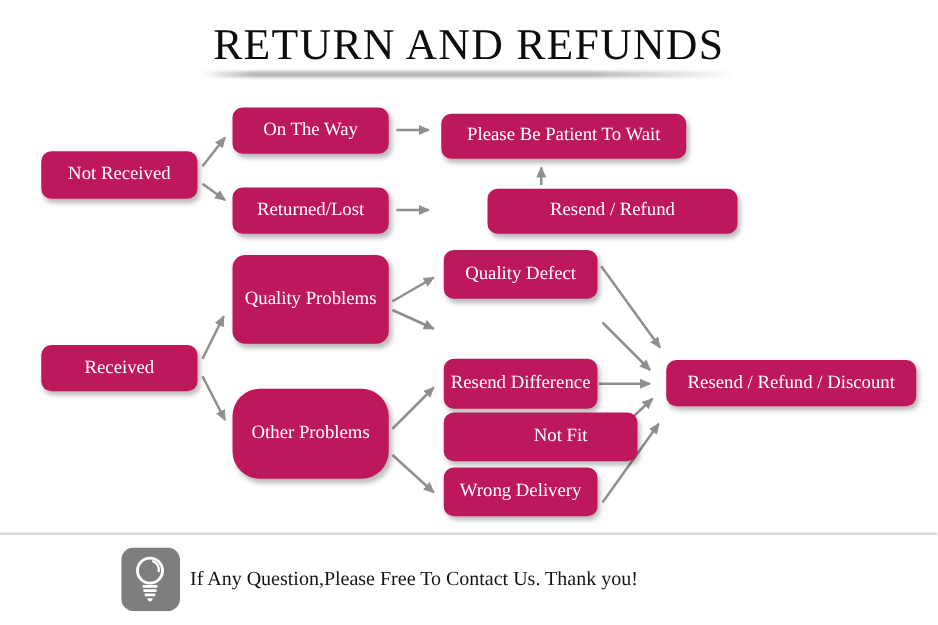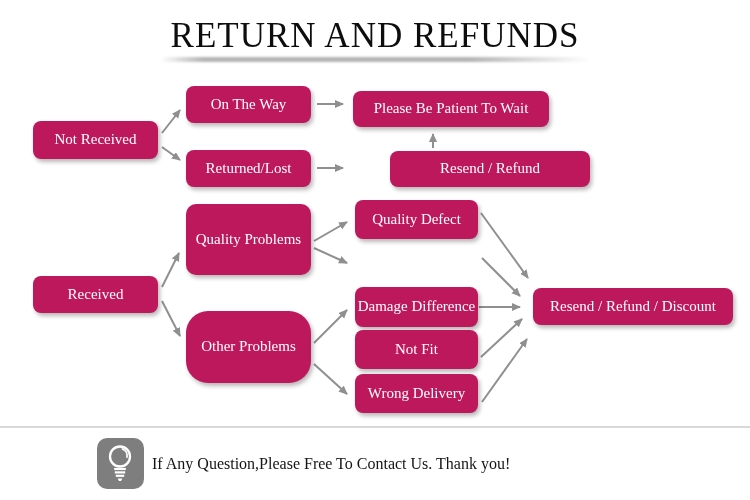--- a/index.html
+++ b/index.html
@@ -28,21 +28,21 @@
   #n-returned-lost  {left:186px;top:150px;width:125px;height:37px;}
   #n-please-wait    {left:353px;top:91px; width:196px;height:36px;}
   #n-resend-refund  {left:353px;top:151px;width:200px;height:36px;margin-left:37px;}
   
   #n-received          {left:33px; top:276px;width:125px;height:37px;}
   #n-quality-problems  {left:186px;top:204px;width:125px;height:71px;border-radius:10px;}
   #n-other-problems    {left:186px;top:311px;width:125px;height:72px;border-radius:22px;}
   #n-quality-defect    {left:355px;top:200px;width:123px;height:39px;}
   #n-damage            {left:355px;top:244px;width:123px;height:38px;}
   #n-color-difference  {left:355px;top:287px;width:123px;height:40px;}
-  #n-not-fit           {left:355px;top:330px;width:123px;height:39px;}
+  #n-not-fit           {left:355px;top:330px;width:123px;height:39px;padding-left:32px;}
   #n-wrong-delivery    {left:355px;top:374px;width:123px;height:39px;}
   #n-resend-discount   {left:533px;top:288px;width:200px;height:37px;}
   .arrows{position:absolute;left:0;top:0;width:750px;height:500px;pointer-events:none;}
   .separator{position:absolute;left:0;top:426px;width:750px;height:2px;background:#d9d9d9;}
   .bulb-box{position:absolute;left:97px;top:438px;width:47px;height:51px;}
   .footer-text{
     position:absolute;left:152px;top:452px;height:24px;line-height:24px;
     font-size:16px;color:#151515;white-space:nowrap;
   }
 </style>
@@ -83,21 +83,21 @@
   <div class="node" id="n-not-received">Not Received</div>
   <div class="node" id="n-on-the-way">On The Way</div>
   <div class="node" id="n-returned-lost">Returned/Lost</div>
   <div class="node" id="n-please-wait">Please Be Patient To Wait</div>
   <div class="node" id="n-resend-refund">Resend / Refund</div>
 
   <div class="node" id="n-received">Received</div>
   <div class="node" id="n-quality-problems">Quality Problems</div>
   <div class="node" id="n-other-problems">Other Problems</div>
   <div class="node" id="n-quality-defect">Quality Defect</div>
-  <div class="node" id="n-color-difference">Damage Difference</div>
+  <div class="node" id="n-color-difference">Resend Difference</div>
   <div class="node" id="n-not-fit">Not Fit</div>
   <div class="node" id="n-wrong-delivery">Wrong Delivery</div>
   <div class="node" id="n-resend-discount">Resend / Refund / Discount</div>
 
   <div class="separator"></div>
 
   <svg class="bulb-box" viewBox="0 0 47 51">
     <rect x="0" y="0" width="47" height="51" rx="10" fill="#7e7e7e"></rect>
     <circle cx="23" cy="18.5" r="10" fill="none" stroke="#ffffff" stroke-width="2.3"></circle>
     <path d="M25.5,11 A7.2,7.2 0 0 1 30,19" fill="none" stroke="#ffffff" stroke-width="1.8" stroke-linecap="round"></path>

